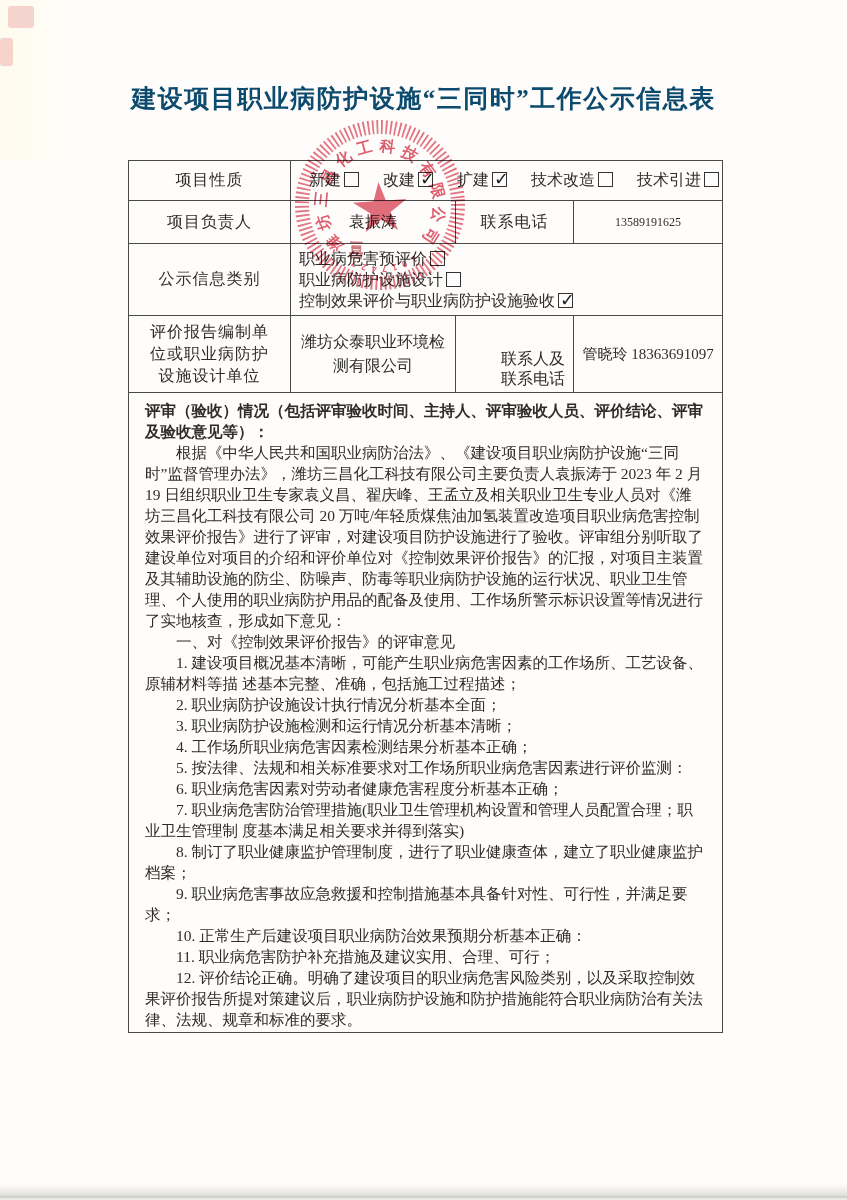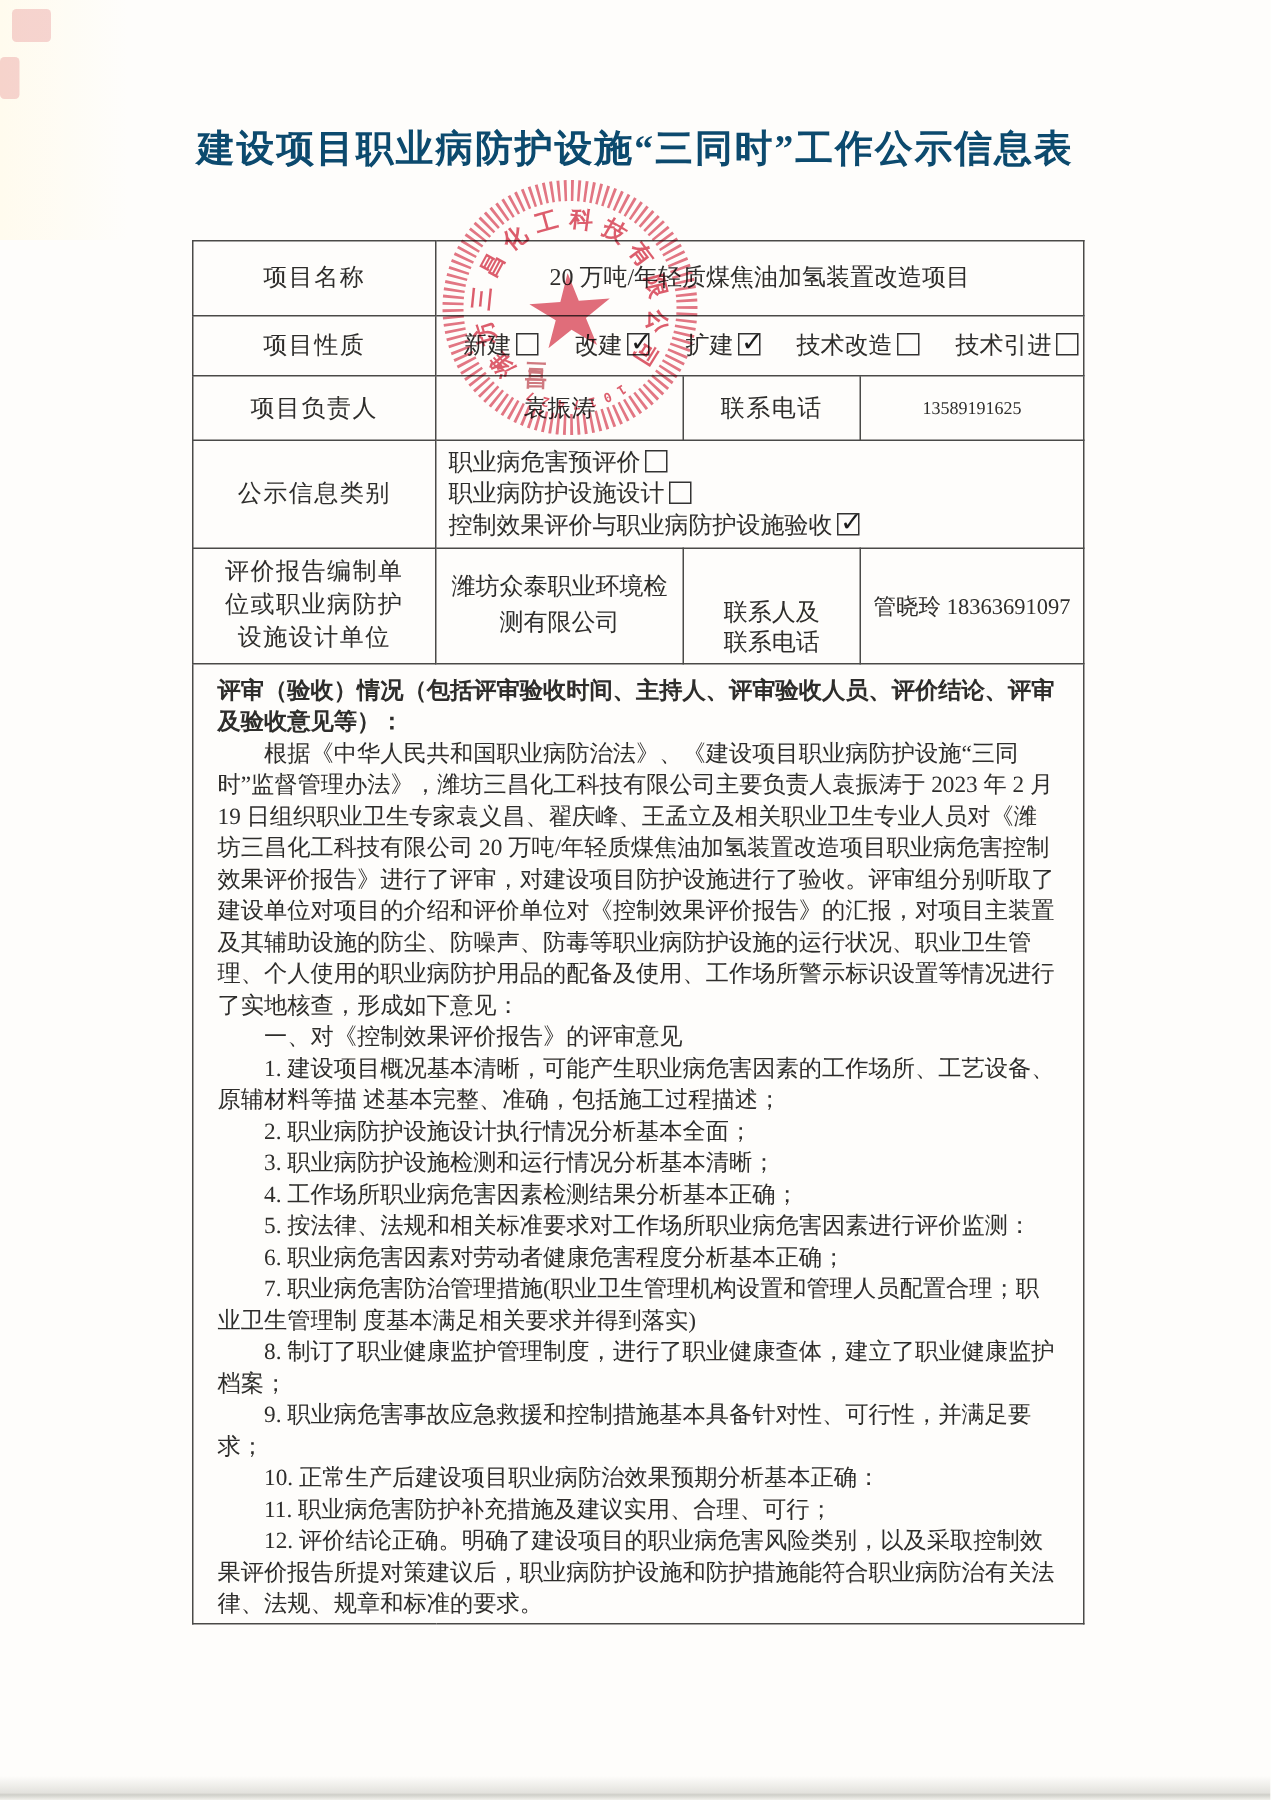--- a/index.html
+++ b/index.html
@@ -54,21 +54,21 @@
   .cb[data-checked="true"]::after {
     content:"\2713"; position:absolute; left:1px; top:-5px;
     font-size:18px; font-weight:bold; color:#1c1c1c;
     font-family:"DejaVu Sans",sans-serif;
   }
   .opt-row { display:flex; gap:24px; padding-left:10px; align-items:flex-start; white-space:nowrap; }
   .opt { white-space:nowrap; }
   .pub-list { line-height:21px; padding:2px 0; }
   .pub-list .opt { display:block; }
 
-  .contact-two-line { text-align:center; line-height:20px;margin-top:30px; }
+  .contact-two-line { text-align:right; line-height:20px;margin-top:30px; }
   .small-val { font-size:15px; text-align:center; white-space:nowrap; }
 
   .review { font-size:15.5px; line-height:21px; padding:5px 8px 0 8px; }
   .review .hd { font-weight:bold; }
   .review p { text-indent:2em; }
   .review p.sec { font-weight:normal; }
 
   
   .seal {
     position:absolute; left:285px; top:110px; width:190px; height:190px;
@@ -109,24 +109,20 @@
 <h1 class="doc-title">建设项目职业病防护设施“三同时”工作公示信息表</h1>
 
 <table class="info">
   <colgroup>
       <col style="width:162px">
       <col style="width:165px">
       <col style="width:118px">
       <col style="width:149px">
     </colgroup>
   <tbody>
-      <tr class="r1">
-    <td class="lbl">项目名称</td>
-    <td class="val-center" colspan="3">20 万吨/年轻质煤焦油加氢装置改造项目</td>
-  </tr>
   <tr class="r3">
     <td class="lbl">项目性质</td>
     <td colspan="3">
       <div class="opt-row">
         <span class="opt"><span>新建</span><span class="cb" data-checked="false"></span></span>
         <span class="opt"><span>改建</span><span class="cb" data-checked="true"></span></span>
         <span class="opt"><span>扩建</span><span class="cb" data-checked="true"></span></span>
         <span class="opt"><span>技术改造</span><span class="cb" data-checked="false"></span></span>
         <span class="opt"><span>技术引进</span><span class="cb" data-checked="false"></span></span>
       </div>

